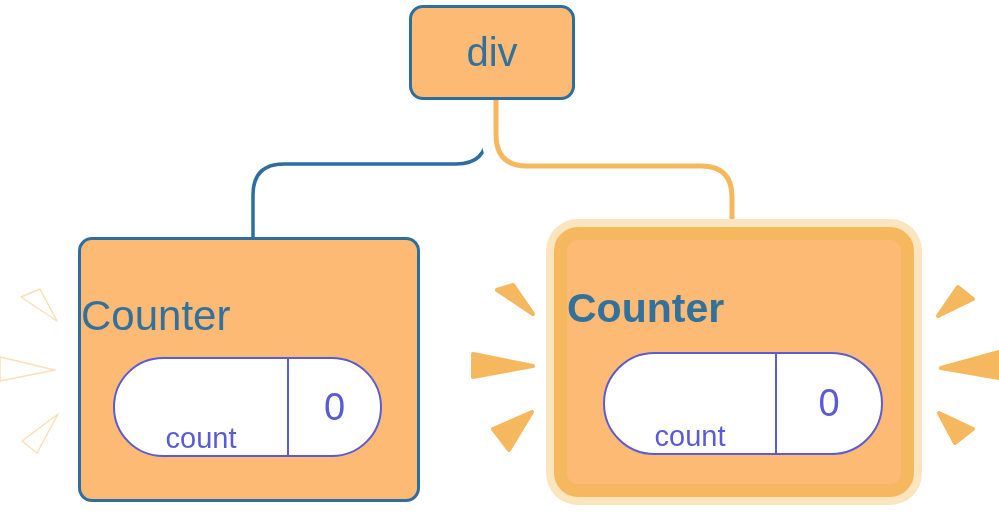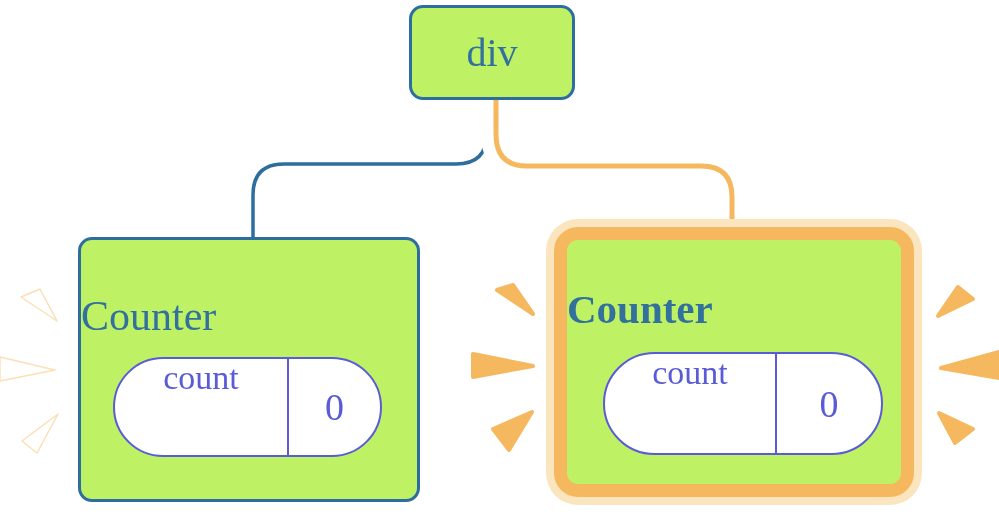--- a/index.html
+++ b/index.html
@@ -4,21 +4,21 @@
 <style>
   html,body{margin:0;padding:0;background:#ffffff;}
   .stage{
     position:relative;
     width:999px;height:515px;
     background:#ffffff;
     font-family:"Liberation Sans", sans-serif;
     overflow:hidden;
   }
   .layer{position:absolute;left:0;top:0;width:999px;height:515px;}
-  .box{position:absolute;box-sizing:border-box;background:#bef264;font-family:Liberation Serif, serif;}
+  .box{position:absolute;box-sizing:border-box;background:#fdba74;}
 
   
   .node-div{
     left:409px;top:5px;width:166px;height:95px;
     border:3px solid var(--blue);
     border-radius:14px;
     display:flex;align-items:center;justify-content:center;
     font-size:40px;color:var(--bluetext);font-weight:500;
   }
 
@@ -46,23 +46,23 @@
     position:absolute;box-sizing:border-box;
     border:2px solid var(--indigo);
     border-radius:52px;
     display:flex;
     color:var(--indigo);
     background:#ffffff;
   }
   .card-left .pill{left:32px;top:117px;width:269px;height:100px;}
   .card-right .pill{left:36px;top:112px;width:280px;height:103px;}
   .pill-key{
-    display:flex;align-items:flex-start;justify-content:center;
+    display:flex;align-items:flex-end;justify-content:center;
     border-right:2px solid var(--indigo);
-    font-size:34px;
+    font-size:29px;
   }
   .card-left .pill-key{width:172px;}
   .card-right .pill-key{width:170px;}
   .pill-val{
     flex:1;display:flex;align-items:center;justify-content:center;
     font-size:38px;
   }
 </style>
 </head>
 <body>

